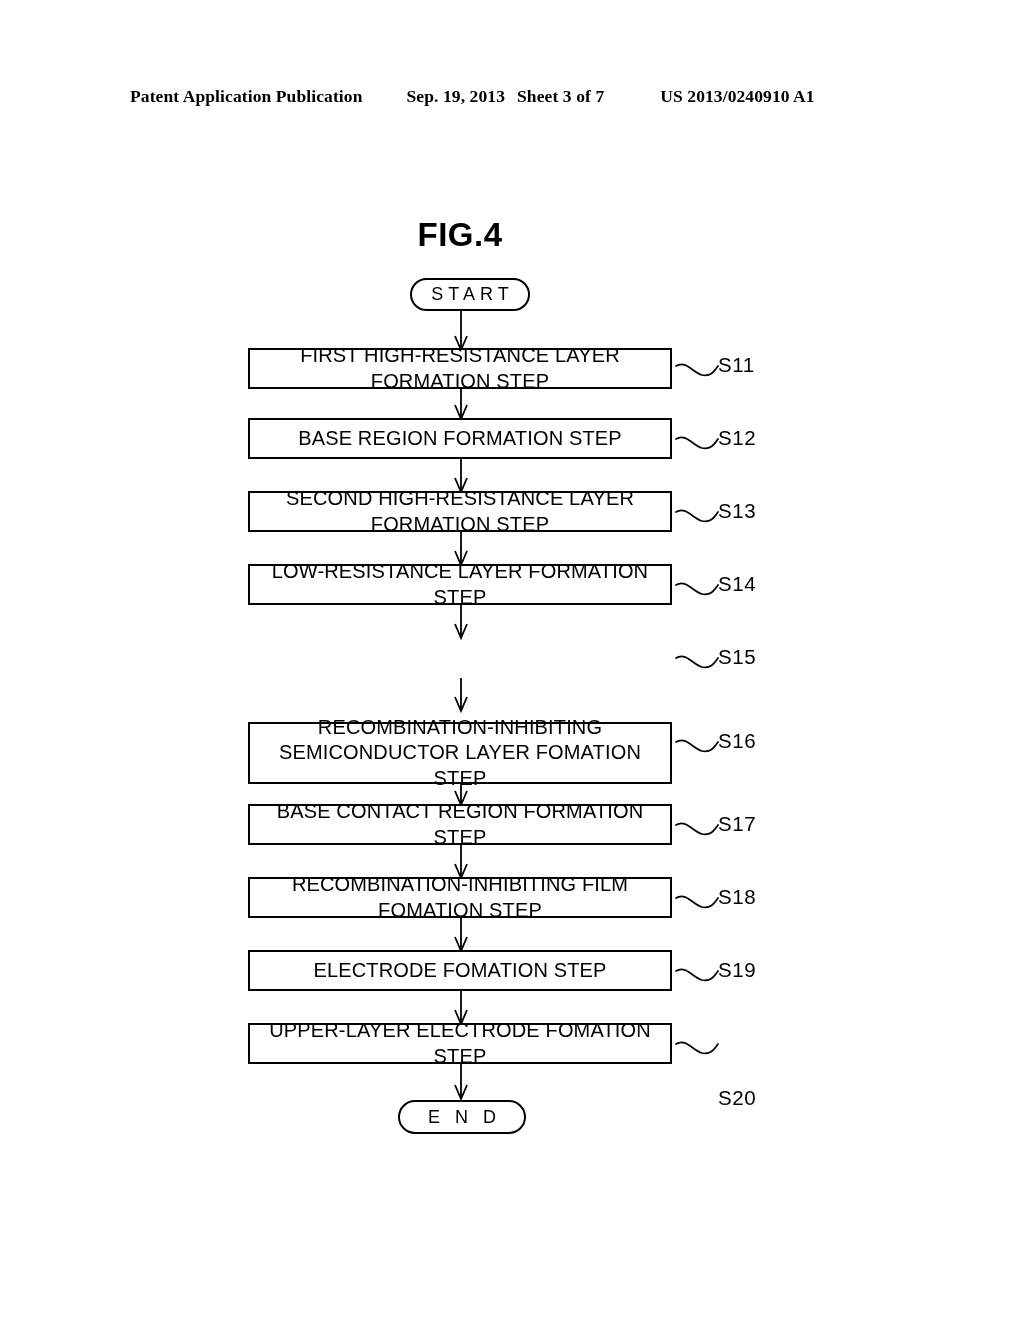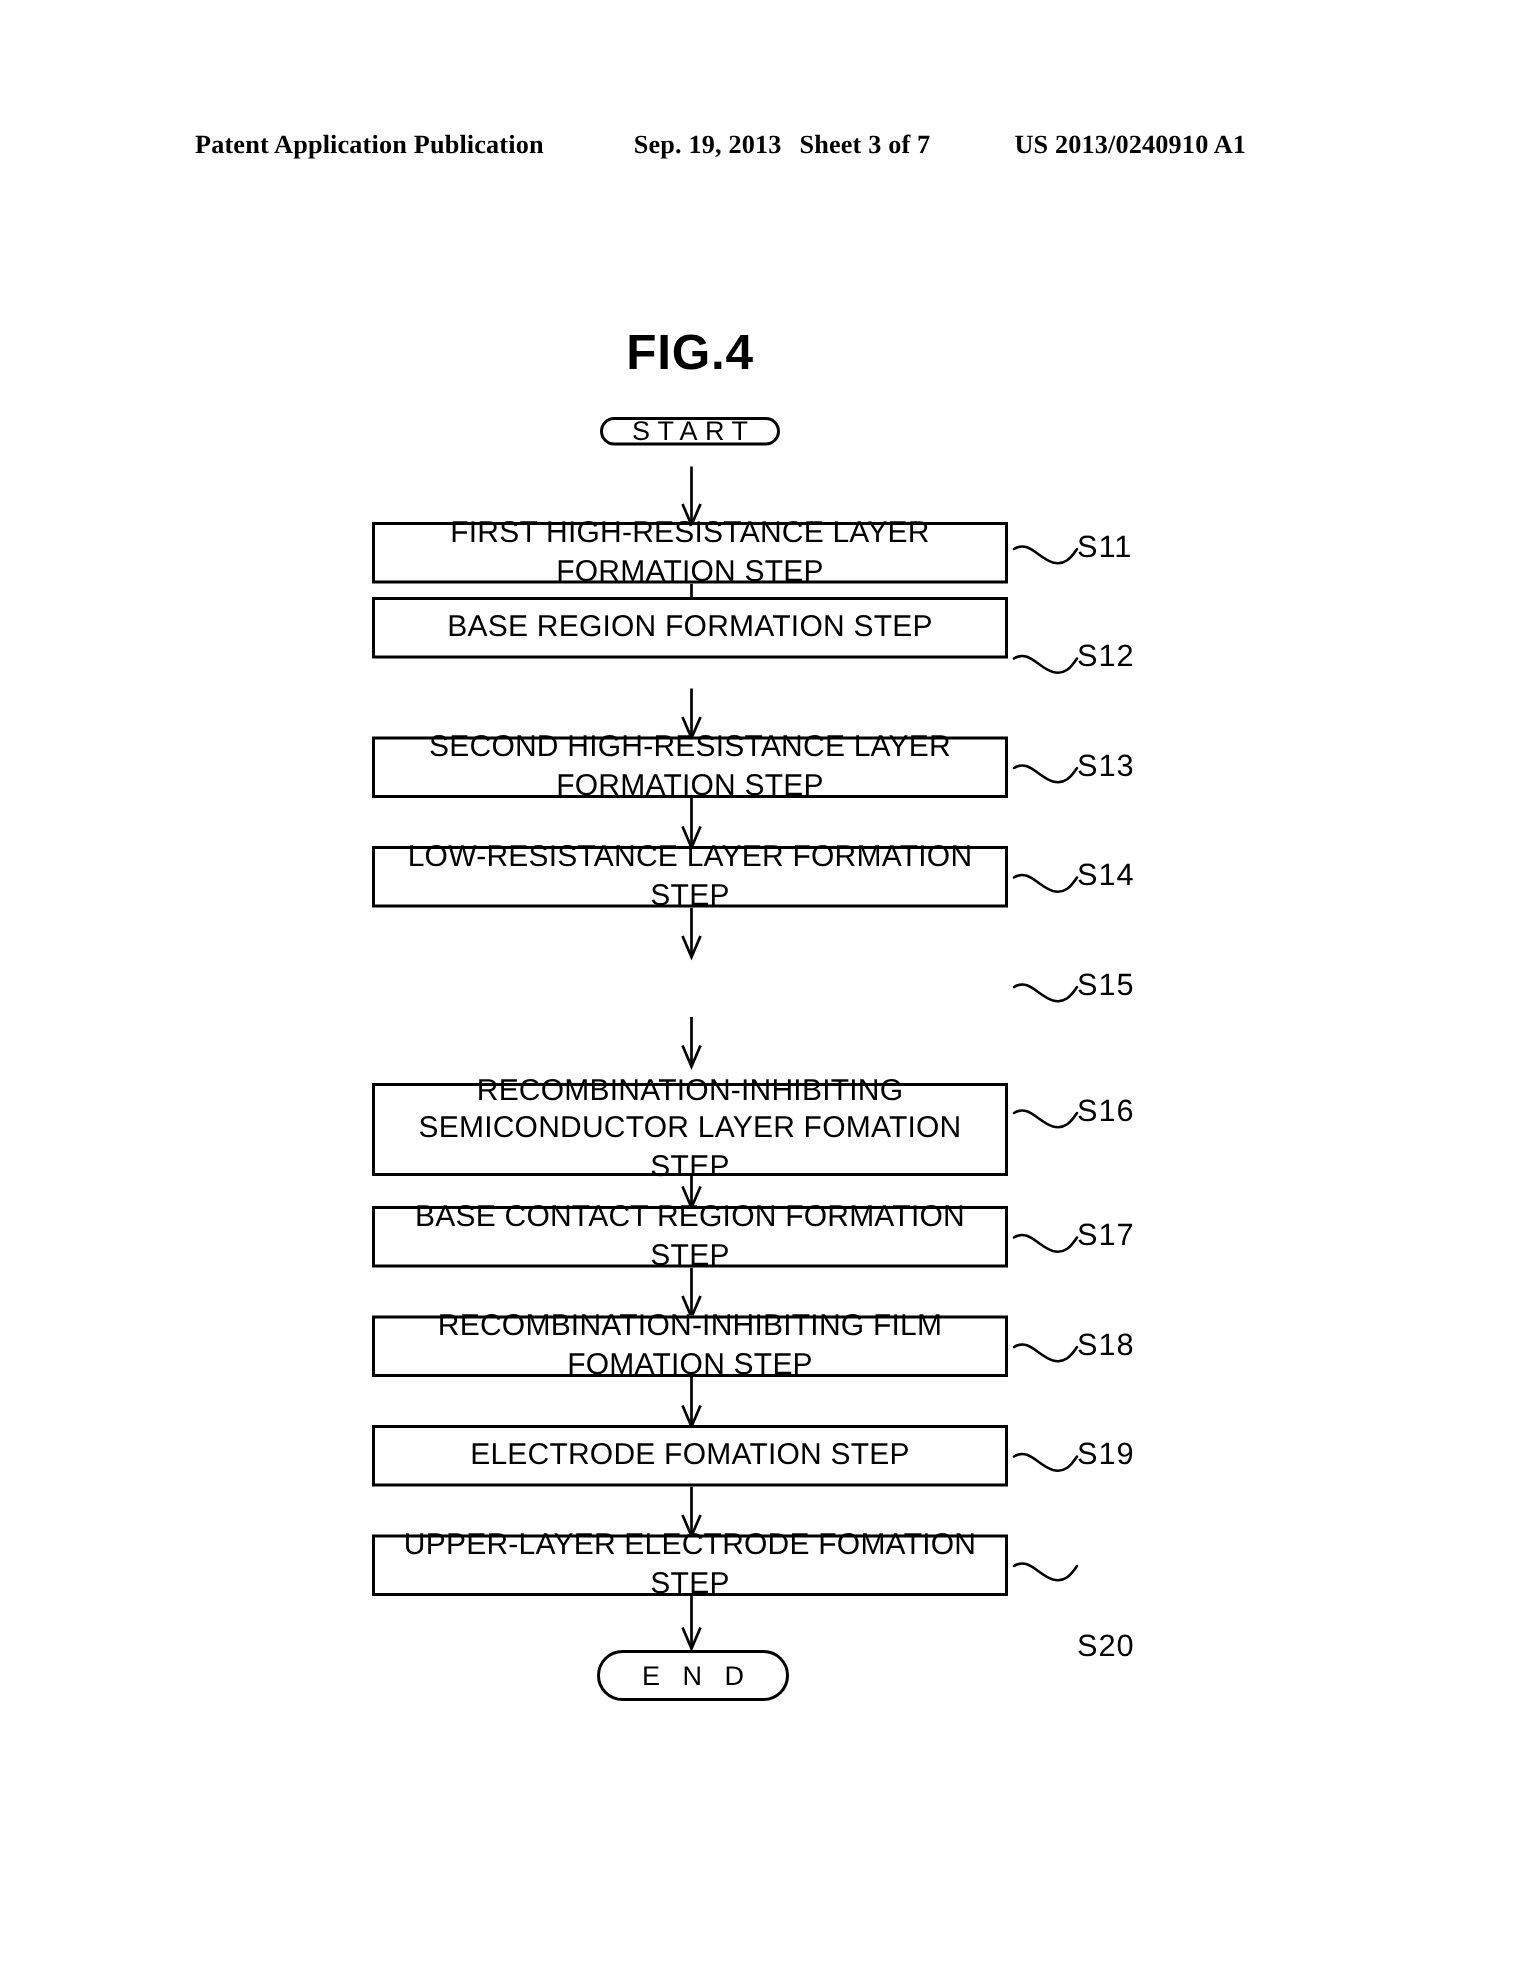--- a/index.html
+++ b/index.html
@@ -23,21 +23,21 @@
     left: 130px;
     width: 764px;
     font-family: "Liberation Serif", serif;
     font-weight: bold;
     font-size: 17.5px;
     letter-spacing: 0.1px;
     white-space: nowrap;
     display: flex;
     align-items: baseline;
   }
-  .hdr-pub   { margin-right: 60px; }
+  .hdr-pub   { margin-right: 44px; }
   .hdr-date  { margin-right: 12px; }
   .hdr-sheet { margin-right: 56px; }
   .hdr-num   { }
 
   
   .fig-title {
     position: absolute;
     top: 216px;
     left: 0;
     width: 1024px;
@@ -65,21 +65,21 @@
     border: 2.2px solid #000;
     border-radius: 999px;
     display: flex;
     align-items: center;
     justify-content: center;
     font-size: 18px;
     letter-spacing: 5px;
     text-indent: 5px;
     background: #fff;
   }
-  #term-start { left: 400px; top: 278px;  width: 120px; height: 19px; }
+  #term-start { left: 410px; top: 278px;  width: 120px; height: 33px; }
   #term-end   { left: 398px; top: 1100px; width: 128px; height: 34px; }
 
   
   .pbox {
     position: absolute;
     box-sizing: border-box;
     border: 2.2px solid #000;
     background: #fff;
     left: 248px;
     width: 424px;
@@ -169,21 +169,21 @@
     </g>
   </svg>
 
   <div class="terminator" id="term-start">
     <span>START</span>
   </div>
 
   <div class="pbox" style="top:348px;  height:41px;">
     <span>FIRST HIGH-RESISTANCE LAYER FORMATION STEP</span>
   </div>
-  <div class="pbox" style="top:398px;  height:41px;">
+  <div class="pbox" style="top:418px;  height:41px;">
     <span>BASE REGION FORMATION STEP</span>
   </div>
   <div class="pbox" style="top:491px;  height:41px;">
     <span>SECOND HIGH-RESISTANCE LAYER FORMATION STEP</span>
   </div>
   <div class="pbox" style="top:564px;  height:41px;">
     <span>LOW-RESISTANCE LAYER FORMATION STEP</span>
   </div>
   <div class="pbox" style="top:710px;  height:62px;margin-top:12px;">
     <span>RECOMBINATION-INHIBITING SEMICONDUCTOR LAYER FOMATION STEP</span>

